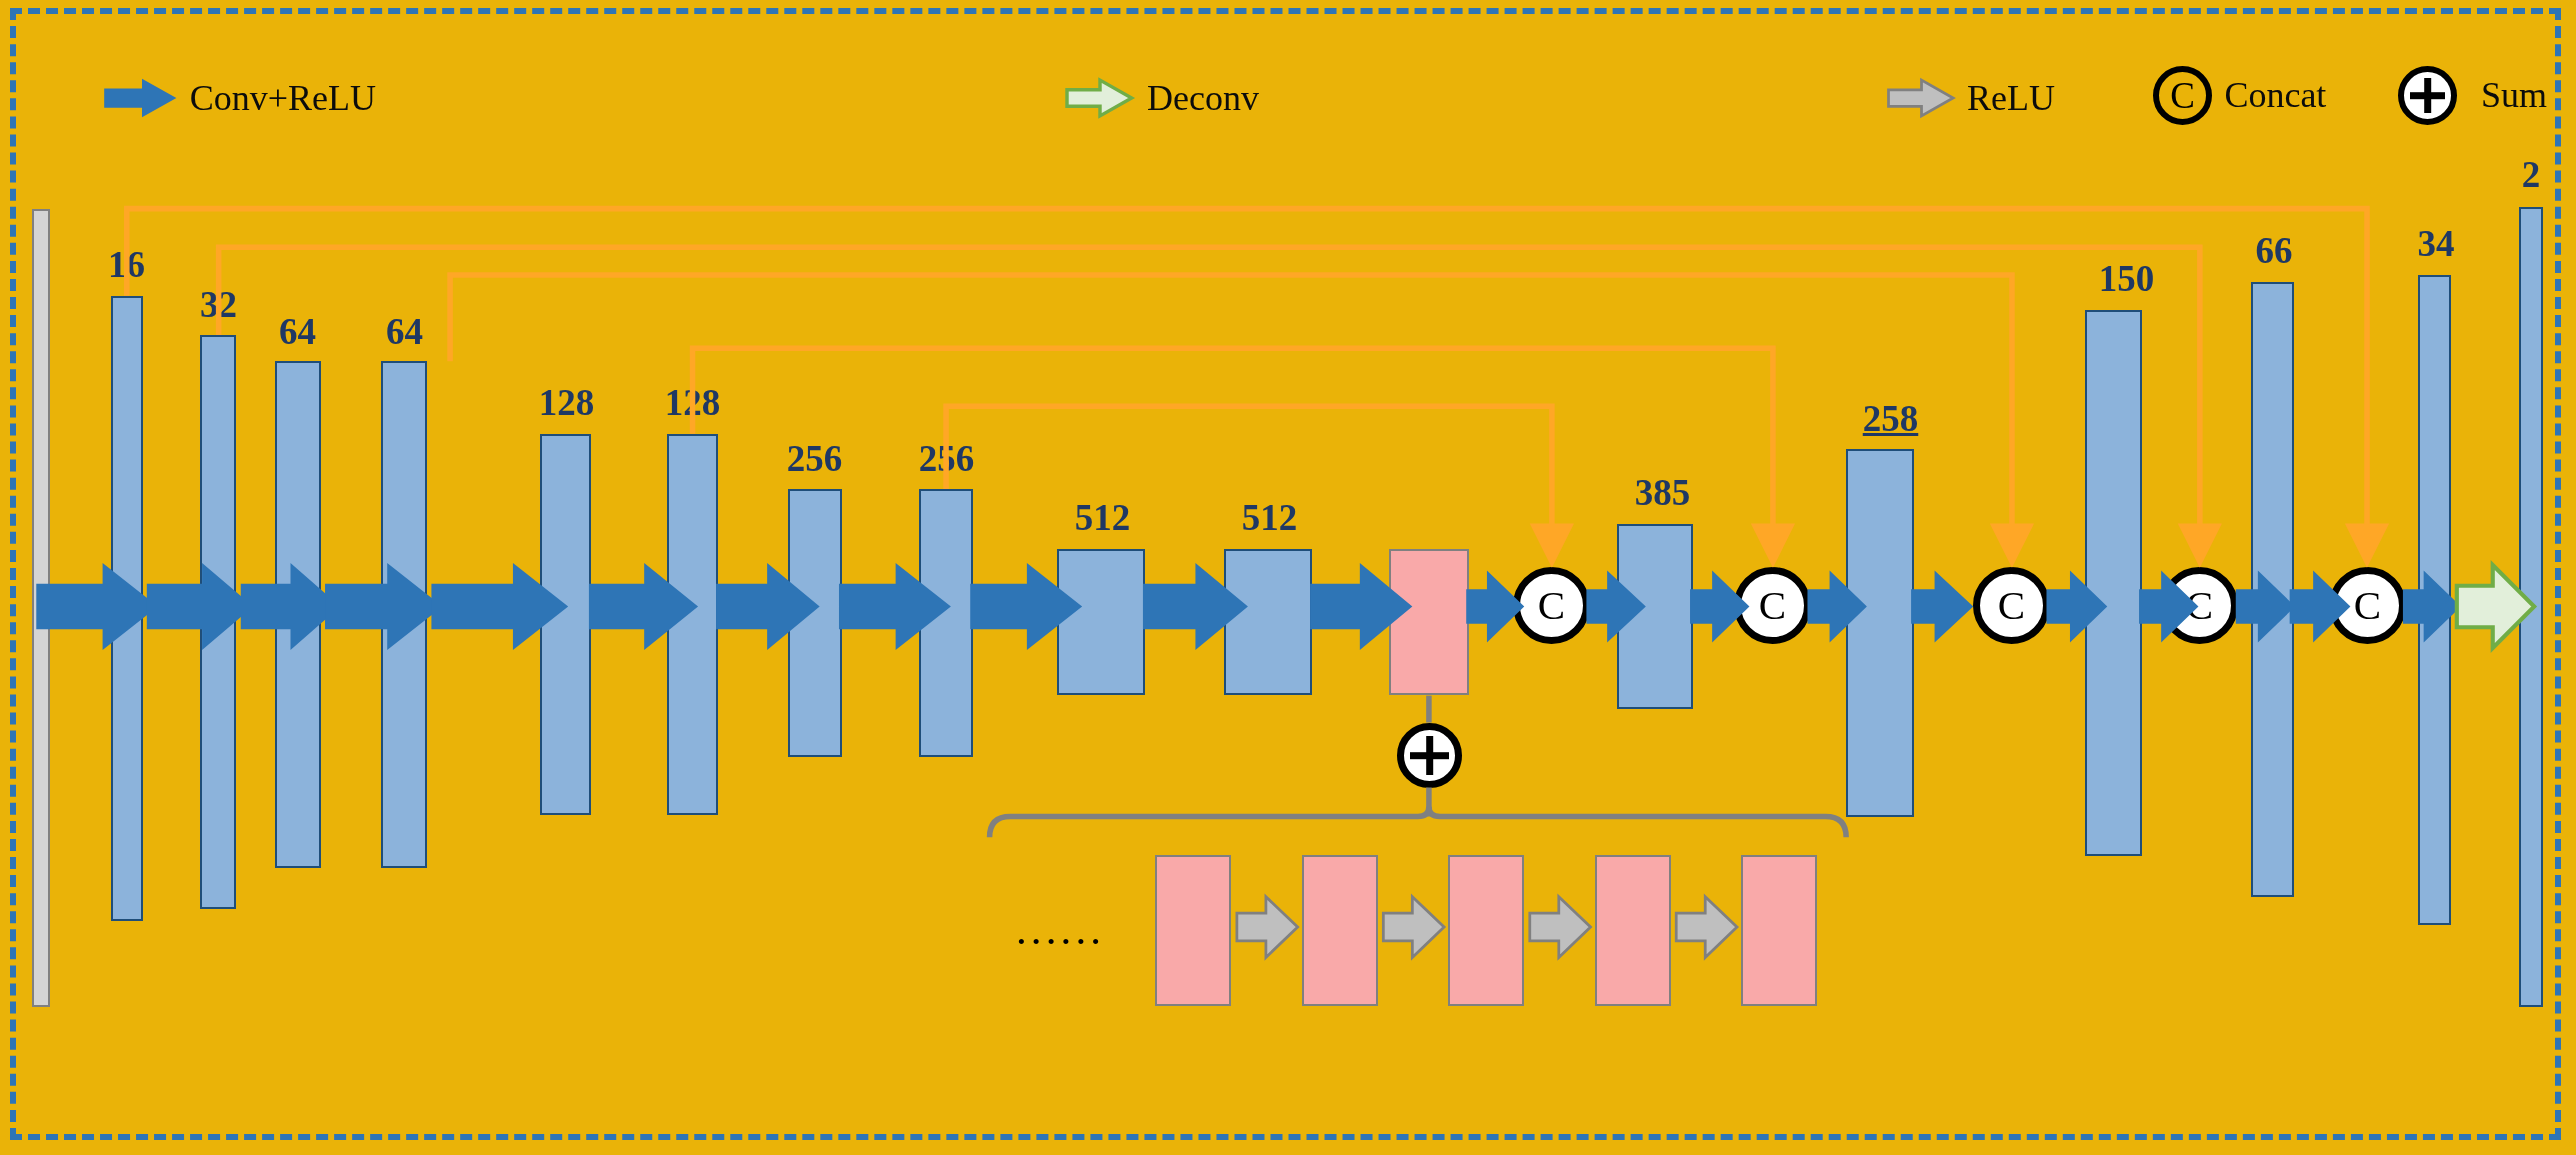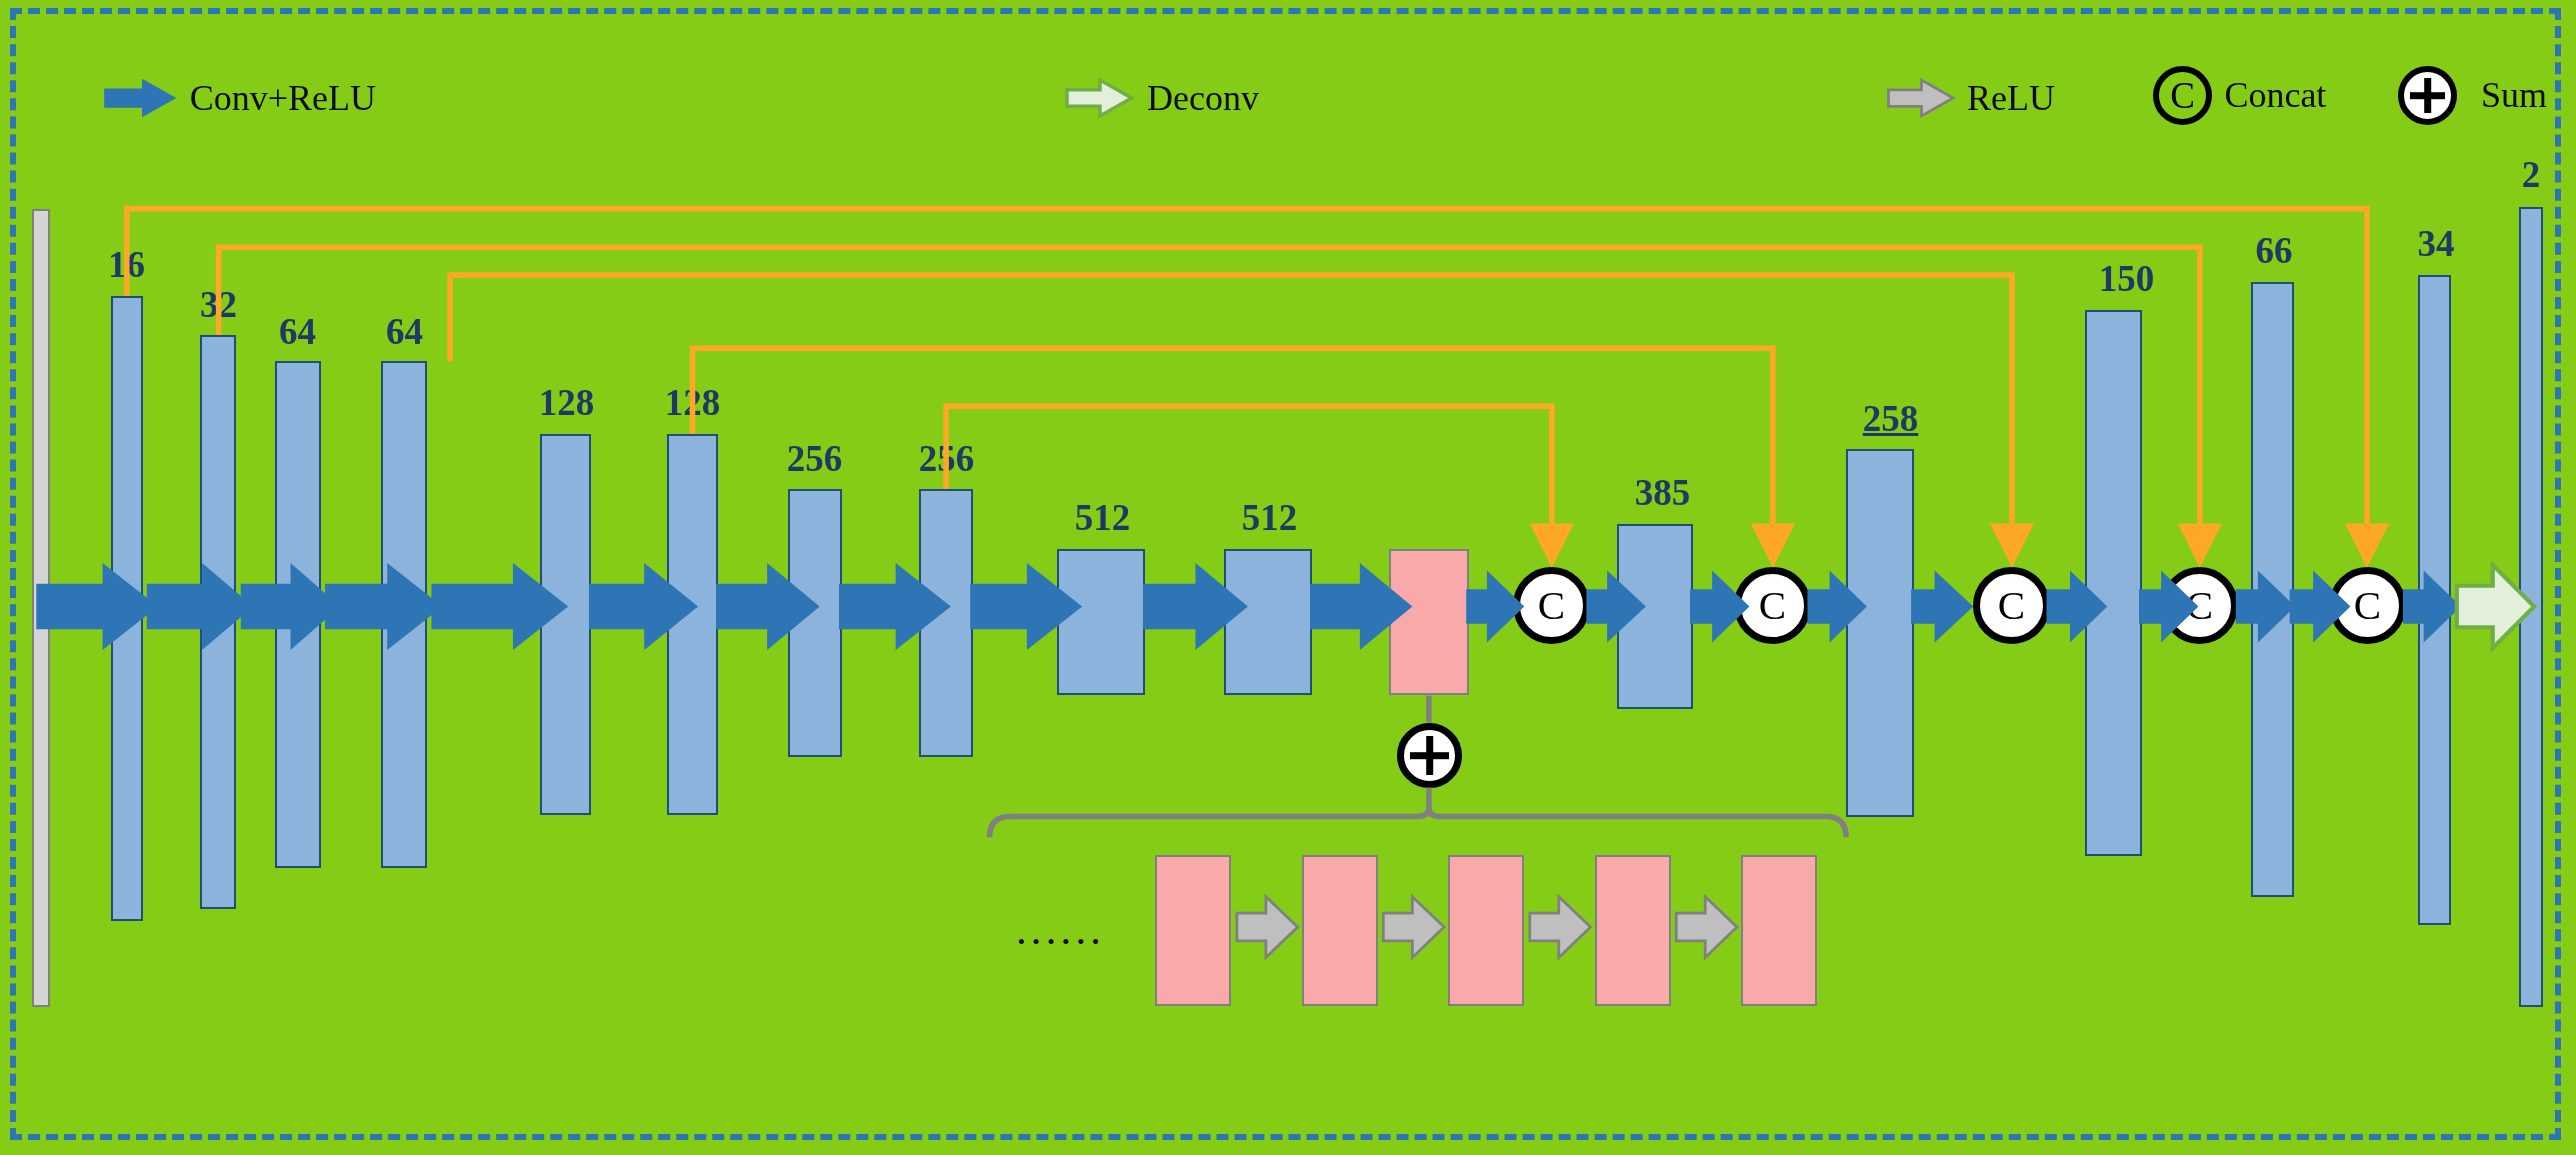--- a/index.html
+++ b/index.html
@@ -2,21 +2,21 @@
 <html style="font-size:11px"><head>
 <meta charset="utf-8">
 <title>Network Architecture Diagram</title>
 <style>
   html,body{margin:0;padding:0;background:#ffffff;}
   body{font-family:"Liberation Serif", serif;}
 
   #canvas{
     position:relative;
     width:2576px;height:1155px;
-    background:#84cc16;
+    background:#eab308;
     overflow:hidden;
   }
 
   
   #frame{
     position:absolute;
     left:9.7px;top:8.3px;
     width:2551px;height:1132px;
     border:6.2px dashed #2E75B6;
     box-sizing:border-box;

